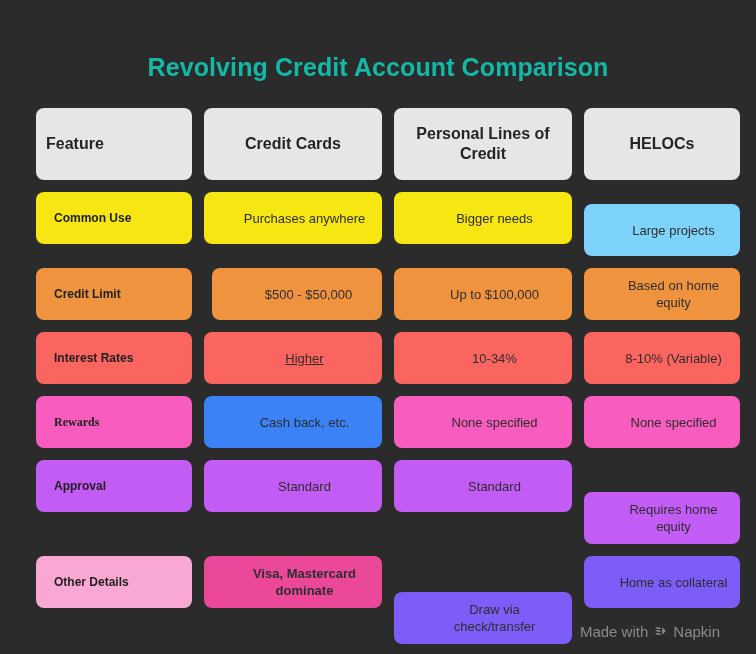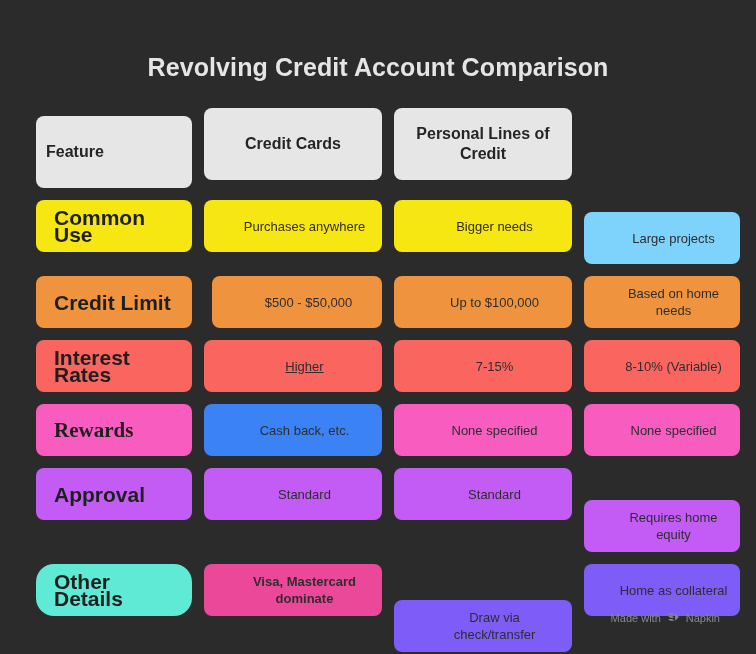--- a/index.html
+++ b/index.html
@@ -17,21 +17,21 @@
   .page {
     width: 756px;
     height: 654px;
     box-sizing: border-box;
     padding: 0 36px;
     position: relative;
     display: flex;
     flex-direction: column;
   }
   .title {
-    color: #e5e5e5;
+    color: #14b8a6;
     font-size: 25px;
     font-weight: bold;
     text-align: center;
     letter-spacing: 0.1px;
     margin-top: 52px;
     margin-bottom: 0;
     line-height: 30px;
   }
   .table {
     margin-top: 26px;
@@ -60,106 +60,106 @@
     background: #e6e6e6;
     height: 72px;
     font-size: 16px;
     font-weight: bold;
     color: #252525;
     line-height: 20px;
   }
   .row-header .cell.label {
     justify-content: flex-start;
     text-align: left;
-    margin-top: 8px;
   }
   .row-data .cell {
     height: 52px;
     padding-left: 33px;
   }
   .row-data .cell.label {
     justify-content: flex-start;
     text-align: left;
     padding-left: 18px;
-    font-size: 21px;
+    font-size: 12px;
     font-weight: bold;
     color: #1f1f1f;
   }
   .row-data .cell.value {
     font-size: 13px;
     font-weight: normal;
     color: #2e2e2e;
   }
   .footer {
     position: absolute;
     right: 36px;
-    bottom: 30px;
+    bottom: 14px;
     display: flex;
     align-items: center;
     gap: 6px;
     color: #8a8a8a;
-    font-size: 11px;
+    font-size: 15px;
   }
   .napkin-logo {
     display: inline-flex;
     align-items: center;
   }
 </style>
 </head>
 <body style="background: rgb(43, 43, 43);">
 
 <div class="page">
 
   <h1 class="title">Revolving Credit Account Comparison</h1>
 
   <div class="table">
 
     <div class="row row-header">
       <div class="cell label">Feature</div>
       <div class="cell">Credit Cards</div>
       <div class="cell">Personal Lines of Credit</div>
+      <div class="cell">HELOCs</div>
     </div>
 
     <div class="row row-data">
       <div class="cell label" style="background: rgb(246, 230, 17);">Common Use</div>
       <div class="cell value" style="background: rgb(246, 230, 17);">Purchases anywhere</div>
       <div class="cell value" style="background: rgb(246, 230, 17);">Bigger needs</div>
       <div class="cell value" style="background: #7dd3fc; margin-top: 12px;">Large projects</div>
     </div>
 
     <div class="row row-data">
       <div class="cell label" style="background: rgb(240, 147, 63);">Credit Limit</div>
       <div class="cell value" style="background: rgb(240, 147, 63); margin-left: 8px;">$500 - $50,000</div>
       <div class="cell value" style="background: rgb(240, 147, 63);">Up to $100,000</div>
-      <div class="cell value" style="background: rgb(240, 147, 63);">Based on home needs</div>
+      <div class="cell value" style="background: rgb(240, 147, 63);">Based on home equity</div>
     </div>
 
     <div class="row row-data">
       <div class="cell label" style="background: rgb(251, 101, 96);">Interest Rates</div>
       <div class="cell value" style="background: rgb(251, 101, 96); text-decoration: underline;">Higher</div>
-      <div class="cell value" style="background: rgb(251, 101, 96);">7-15%</div>
+      <div class="cell value" style="background: rgb(251, 101, 96);">10-34%</div>
       <div class="cell value" style="background: rgb(251, 101, 96);">8-10% (Variable)</div>
     </div>
 
     <div class="row row-data">
       <div class="cell label" style="background: rgb(247, 92, 190); font-family: Liberation Serif, serif;">Rewards</div>
       <div class="cell value" style="background: #3b82f6;">Cash back, etc.</div>
       <div class="cell value" style="background: rgb(247, 92, 190);">None specified</div>
       <div class="cell value" style="background: rgb(247, 92, 190);">None specified</div>
     </div>
 
     <div class="row row-data">
       <div class="cell label" style="background: rgb(195, 92, 245);">Approval</div>
       <div class="cell value" style="background: rgb(195, 92, 245);">Standard</div>
       <div class="cell value" style="background: rgb(195, 92, 245);">Standard</div>
       <div class="cell value" style="background: rgb(195, 92, 245); margin-top: 32px;">Requires home equity</div>
     </div>
 
     <div class="row row-data">
-      <div class="cell label" style="background: #5eead4; border-radius: 18px;">Other Details</div>
+      <div class="cell label" style="background: #f9a8d4;">Other Details</div>
       <div class="cell value" style="background: #ec4899; font-weight: bold;">Visa, Mastercard dominate</div>
       <div class="cell value" style="background: rgb(126, 92, 247); margin-top: 36px;">Draw via check/transfer</div>
       <div class="cell value" style="background: rgb(126, 92, 247);">Home as collateral</div>
     </div>
 
   </div>
 
   <div class="footer">
     <span>Made with</span>
     <span class="napkin-logo">

